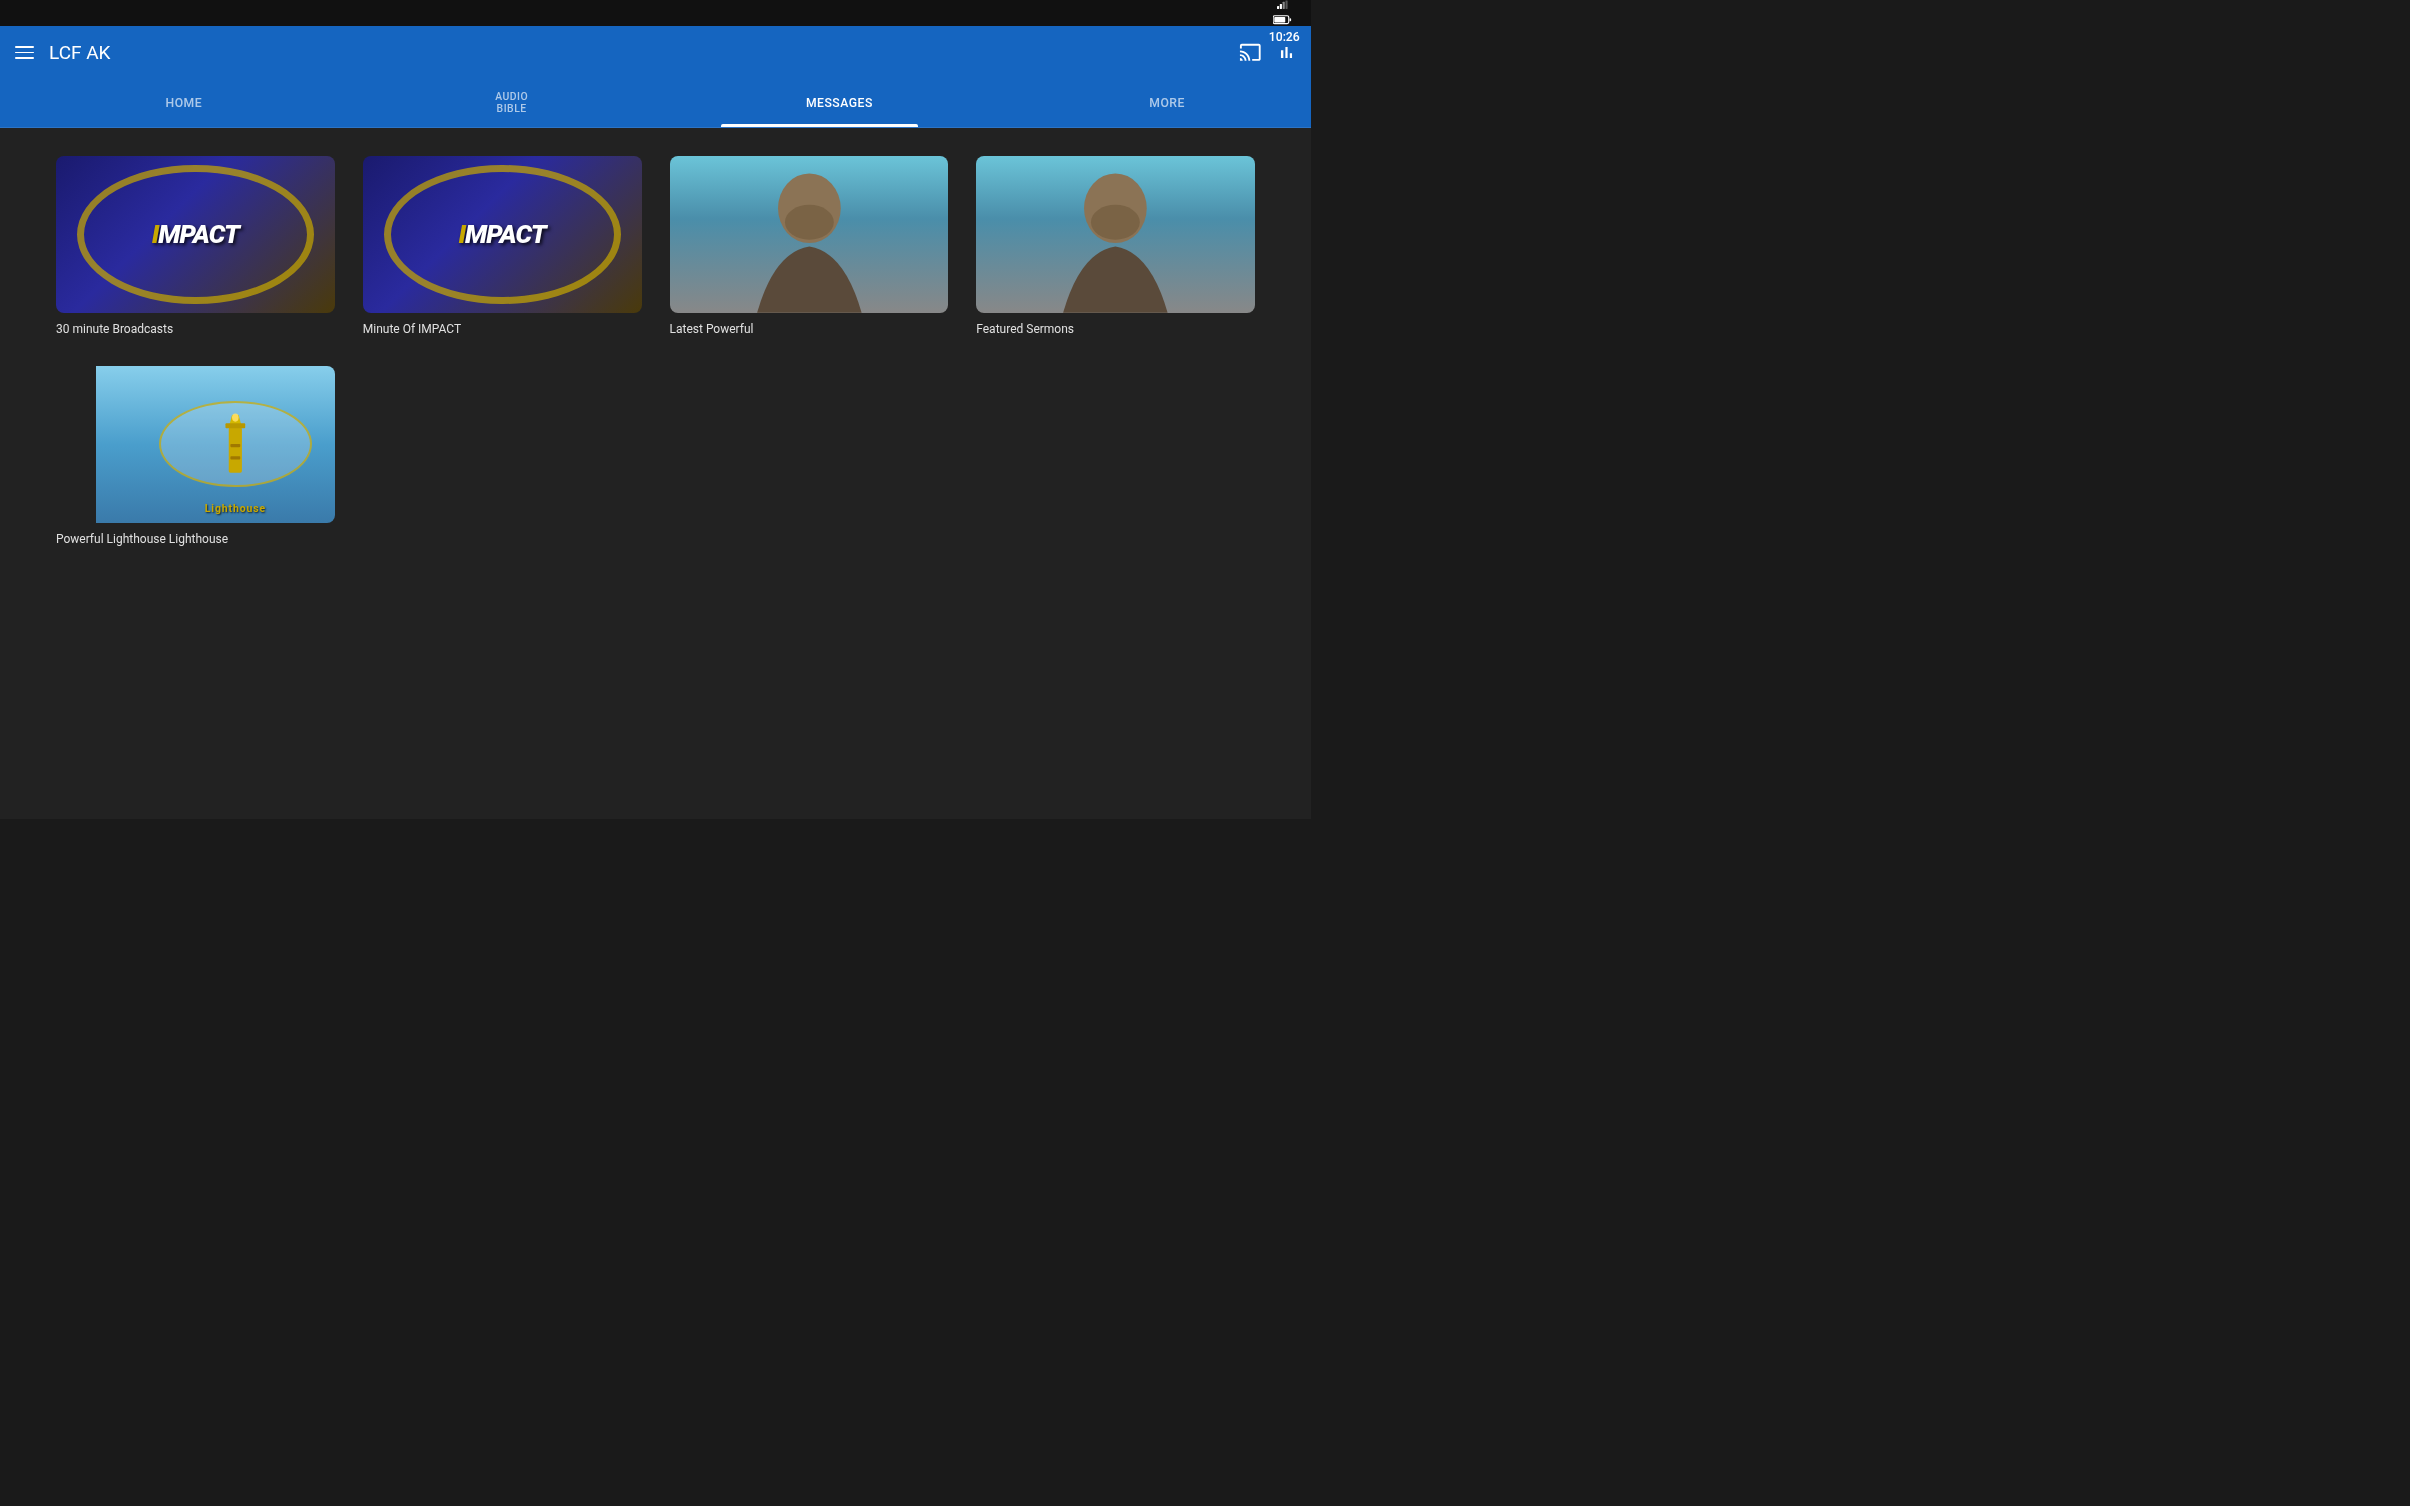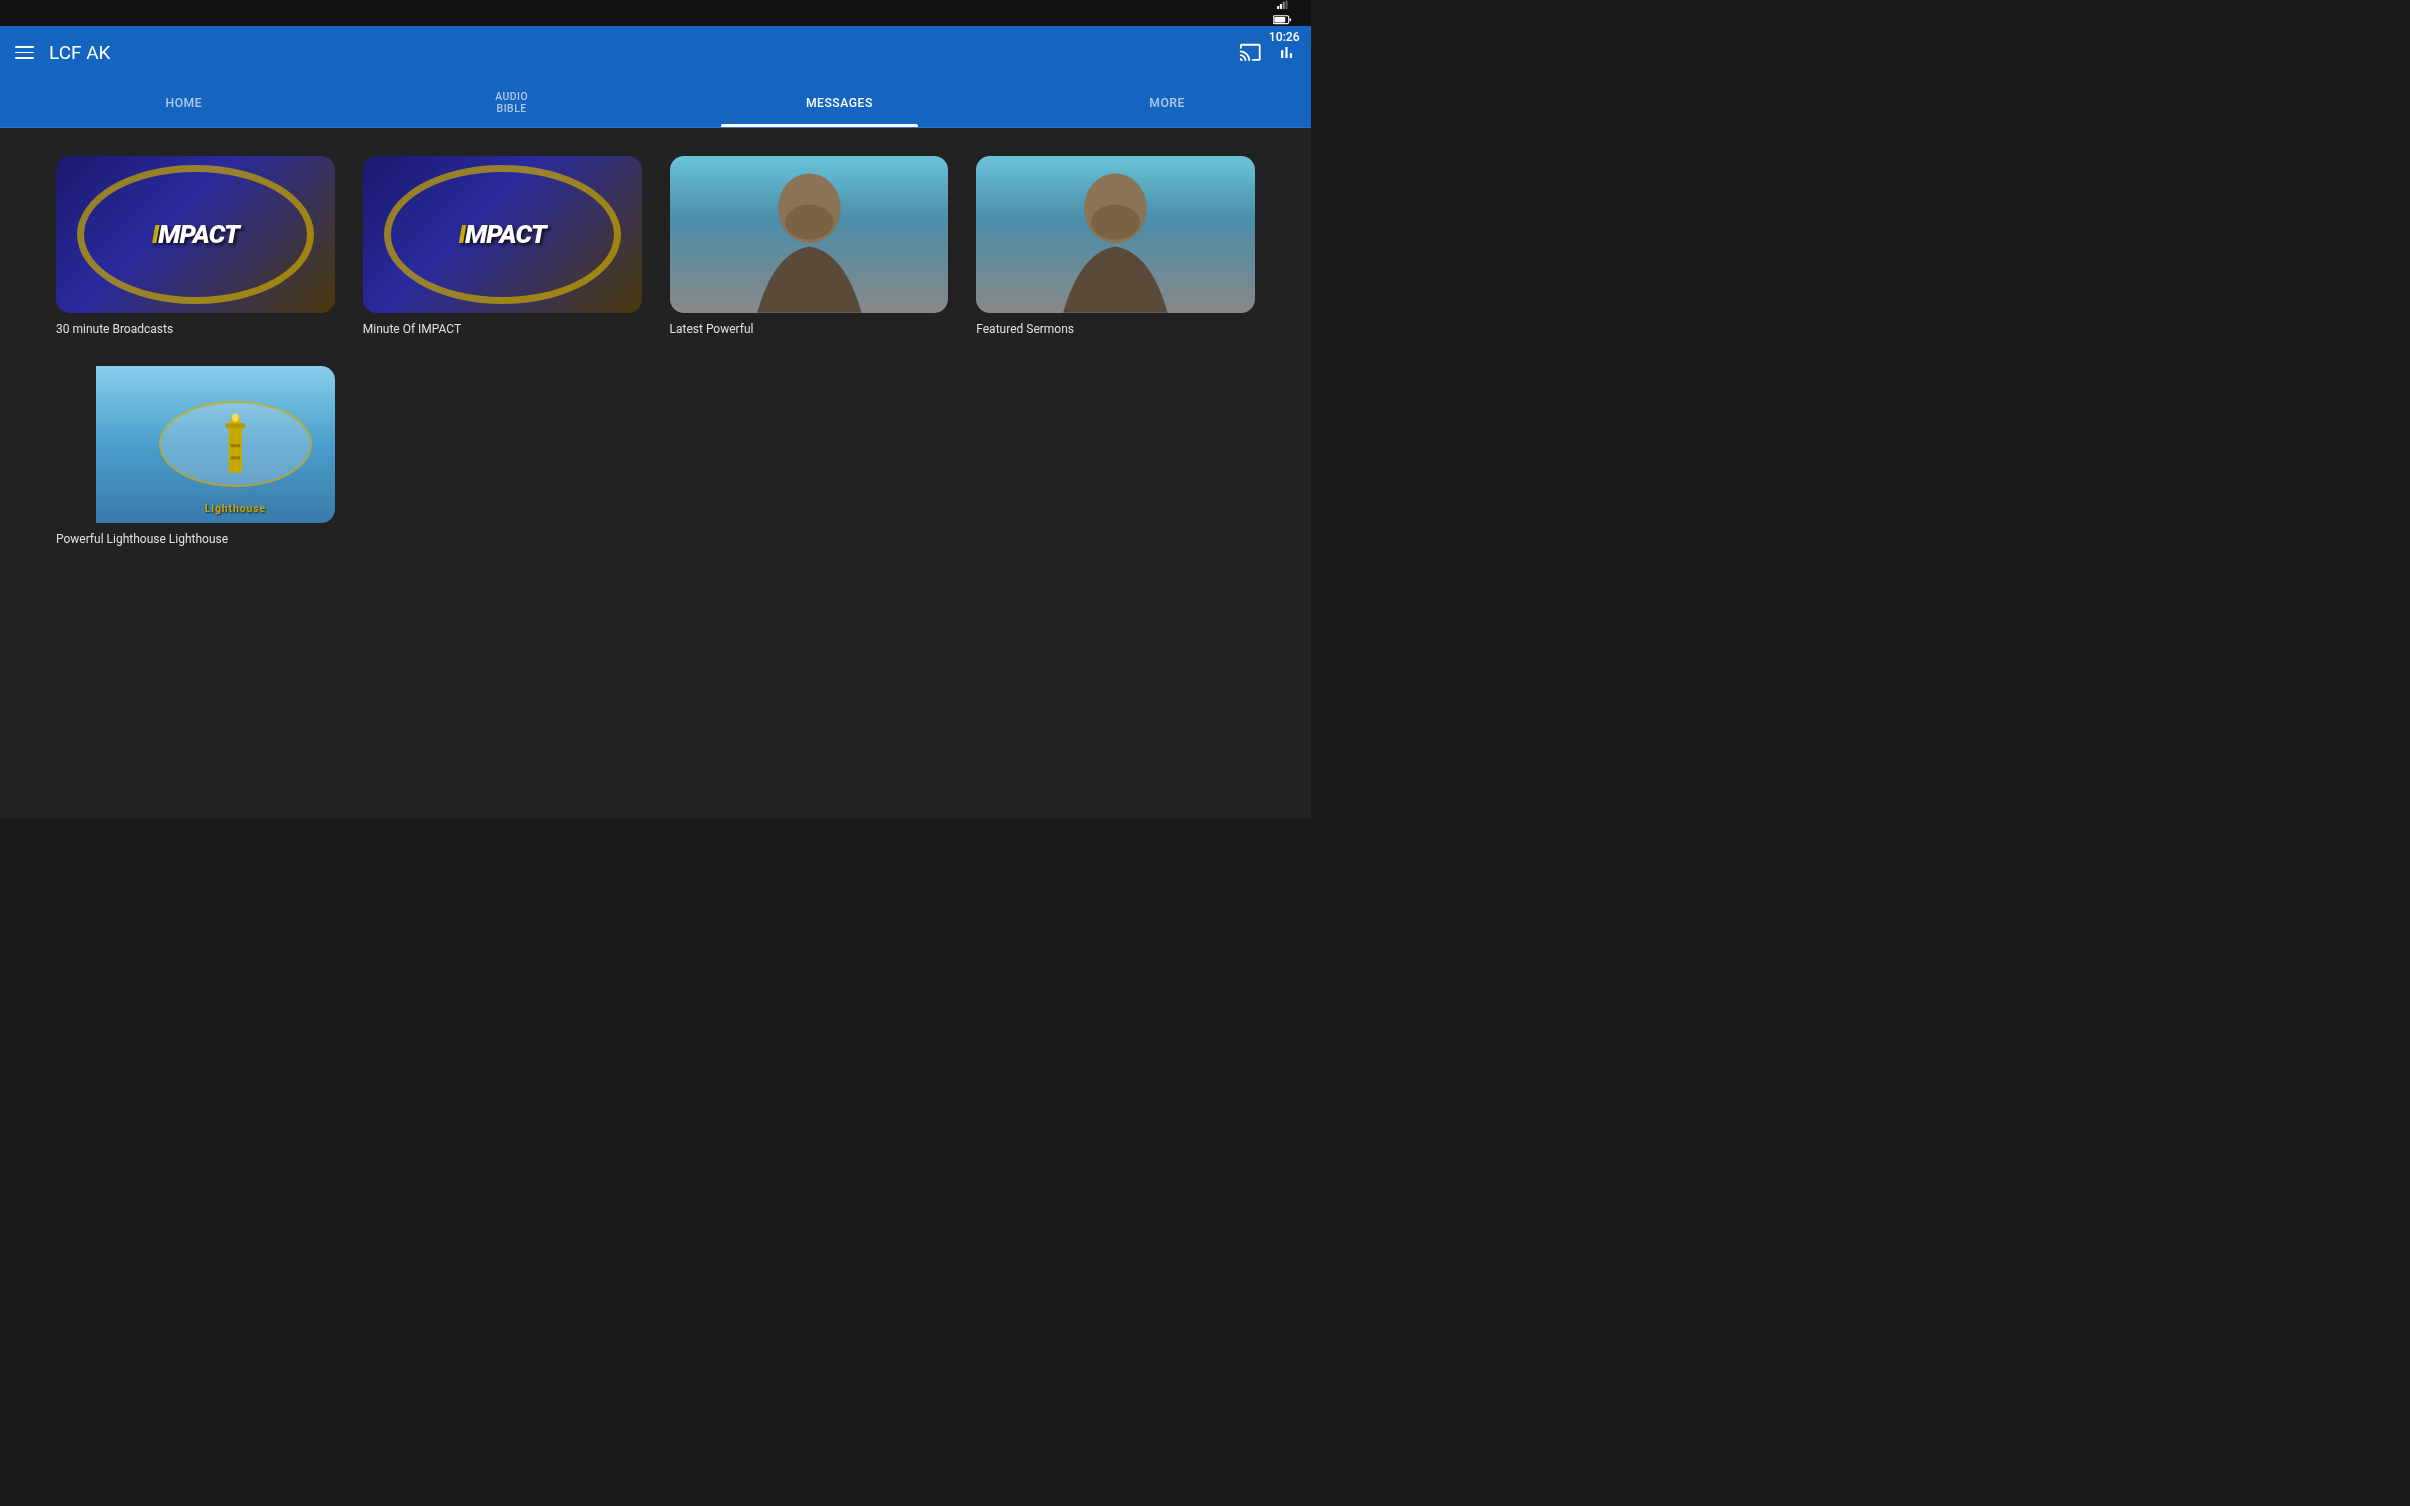--- a/index.html
+++ b/index.html
@@ -128,21 +128,21 @@
     .media-item {
       display: flex;
       flex-direction: column;
       gap: 9.4px;
       cursor: pointer;
     }
 
     .media-thumbnail {
       width: 100%;
       aspect-ratio: 16/9;
-      border-radius: 14px;
+      border-radius: 8px;
       overflow: hidden;
       position: relative;
     }
 
     
     .thumb-impact {
       background: linear-gradient(135deg, #1a1a6e 0%, #2a2a9e 40%, #4a3a0a 100%);
       width: 100%;
       height: 100%;
       display: flex;

